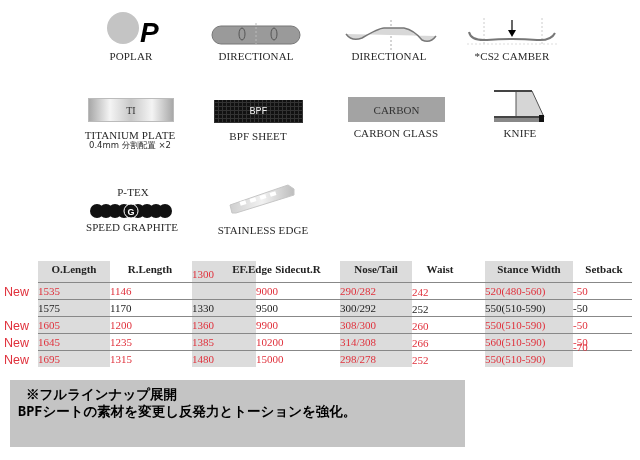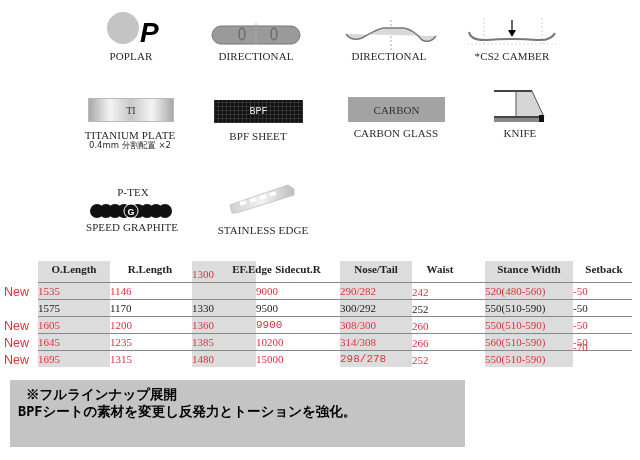--- a/index.html
+++ b/index.html
@@ -186,42 +186,42 @@
   <div class="cell blk" style="left:256px;width:84px;top:302px;">9500</div>
   <div class="cell blk" style="left:340px;width:72px;top:302px;">300/292</div>
   <div class="cell blk" style="left:412px;width:73px;top:303px;">252</div>
   <div class="cell blk" style="left:485px;width:88px;top:302px;">550(510-590)</div>
   <div class="cell blk" style="left:573px;width:62px;top:302px;">-50</div>
 
   <div class="new" style="top:319px;">New</div>
   <div class="cell red" style="left:38px;width:72px;top:319px;">1605</div>
   <div class="cell red" style="left:110px;width:80px;top:319px;">1200</div>
   <div class="cell red" style="left:192px;width:64px;top:319px;">1360</div>
-  <div class="cell red" style="left:256px;width:68px;top:319px;font-family:Liberation Mono, monospace;">9900</div>
+  <div class="cell red" style="left:256px;width:68px;top:319px;">9900</div>
   <div class="cell red" style="left:340px;width:72px;top:319px;">308/300</div>
   <div class="cell red" style="left:412px;width:73px;top:320px;">260</div>
   <div class="cell red" style="left:485px;width:88px;top:319px;">550(510-590)</div>
   <div class="cell red" style="left:573px;width:62px;top:319px;">-50</div>
 
   <div class="new" style="top:336px;">New</div>
   <div class="cell red" style="left:38px;width:72px;top:336px;">1645</div>
   <div class="cell red" style="left:110px;width:80px;top:336px;">1235</div>
   <div class="cell red" style="left:192px;width:64px;top:336px;">1385</div>
   <div class="cell red" style="left:256px;width:84px;top:336px;">10200</div>
   <div class="cell red" style="left:340px;width:72px;top:336px;">314/308</div>
   <div class="cell red" style="left:412px;width:73px;top:337px;">266</div>
   <div class="cell red" style="left:485px;width:88px;top:336px;">560(510-590)</div>
   <div class="cell red" style="left:573px;width:62px;top:336px;">-50</div>
 
   <div class="new" style="top:353px;">New</div>
   <div class="cell red" style="left:38px;width:72px;top:353px;">1695</div>
   <div class="cell red" style="left:110px;width:80px;top:353px;">1315</div>
   <div class="cell red" style="left:192px;width:64px;top:353px;">1480</div>
   <div class="cell red" style="left:256px;width:84px;top:353px;">15000</div>
-  <div class="cell red" style="left:340px;width:64px;top:353px;font-family:Liberation Mono, monospace;">298/278</div>
+  <div class="cell red" style="left:340px;width:64px;top:353px;">298/278</div>
   <div class="cell red" style="left:412px;width:73px;top:354px;">252</div>
   <div class="cell red" style="left:485px;width:88px;top:353px;">550(510-590)</div>
   <div class="cell red" style="left:573px;width:62px;top:341px;">-70</div>
 </div>
 
 <div class="note">
   <div style="margin-top:6px;padding-left:16px;">※フルラインナップ展開</div>
   <div>BPFシートの素材を変更し反発力とトーションを強化。</div>
 </div>
 

